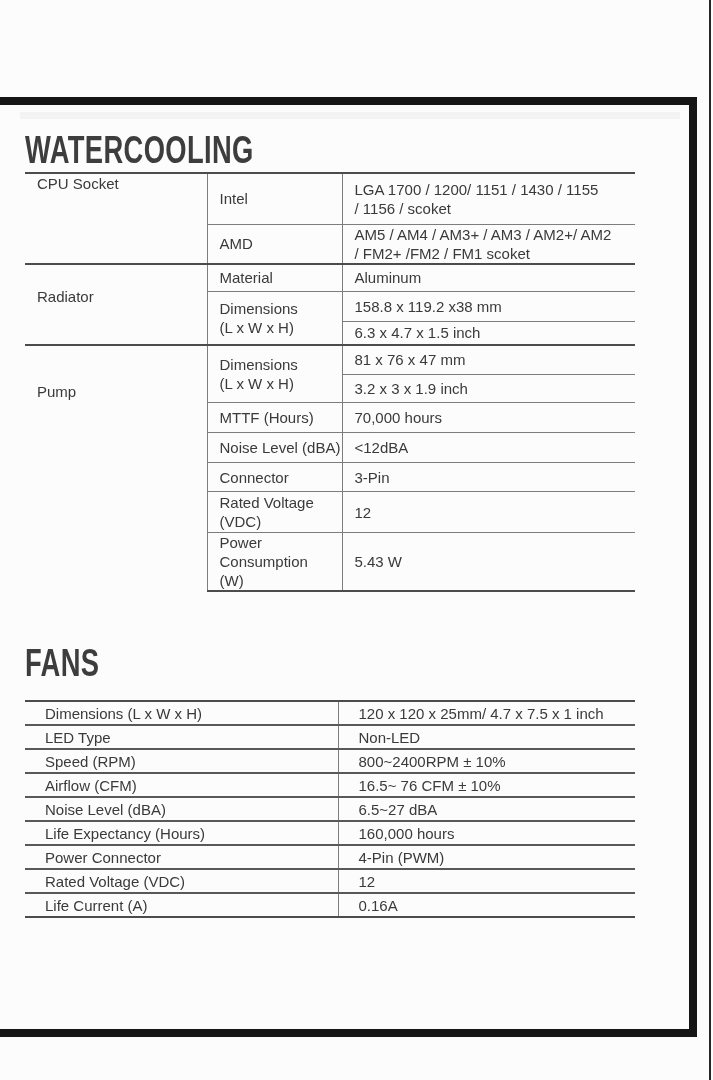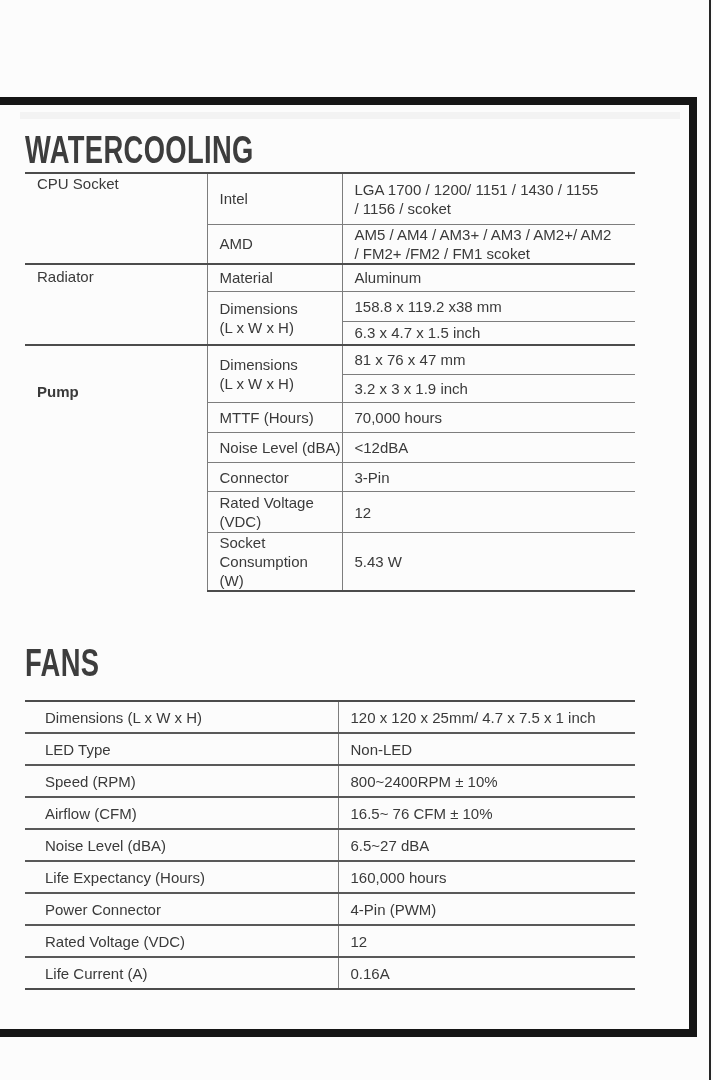--- a/index.html
+++ b/index.html
@@ -37,31 +37,31 @@
   
   .t-water { left: 25px; top: 172px; width: 610px; }
   .t-water td { line-height: 19px; }
   .t-water .c1 { border-right: 1px solid #7d7d7d; vertical-align: top; }
   .t-water .c2 { border-right: 1px solid #7d7d7d; }
   .t-water tr.first td { border-top: 2px solid #4c4c4c; }
   .t-water tr.group td { border-top: 2px solid #4c4c4c; }
   .t-water td.sep { border-top: 1px solid #7d7d7d; }
   .t-water tr.last td { border-bottom: 2px solid #4c4c4c; }
   .pt-cpu  { }
-  .pt-rad  { padding-top: 2px; }
-  .pt-pump { padding-top: 36px; font-weight: bold; }
+  .pt-rad  { padding-top: 22px; }
+  .pt-pump { padding-top: 36px; }
 
   
   .t-fans { left: 25px; top: 700px; width: 610px; }
-  .t-fans tr { height: 32px; }
+  .t-fans tr { height: 24px; }
   .t-fans td { border-top: 2px solid #595959; line-height: 17px; }
   .t-fans tr:first-child td { border-top: 2px solid #4c4c4c; }
   .t-fans tr:last-child td { border-bottom: 2px solid #4c4c4c; }
   .t-fans .fc1 { border-right: 1px solid #7d7d7d; padding-left: 20px; }
-  .t-fans .fc2 { padding-left: 12px; }
+  .t-fans .fc2 { padding-left: 20px; }
 </style>
 </head>
 <body>
 
 <div class="sheet">
 
   <div class="frame-top"></div>
   <div class="frame-right"></div>
   <div class="frame-bottom"></div>
   <div class="edge-rule"></div>
@@ -134,21 +134,21 @@
     </tr>
     <tr style="height:41px">
       <td class="c2 sep">
         <div>Rated Voltage</div>
         <div>(VDC)</div>
       </td>
       <td class="sep nowrap">12</td>
     </tr>
     <tr class="last" style="height:45px">
       <td class="c2 sep">
-        <div>Socket</div>
+        <div>Power</div>
         <div>Consumption (W)</div>
       </td>
       <td class="sep nowrap">5.43 W</td>
     </tr>
   </tbody>
     </table>
 
   <div class="hd hd-fans">FANS</div>
 
   <table class="t-fans">

